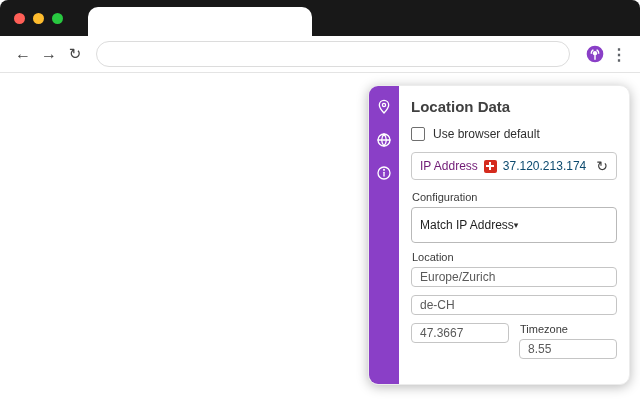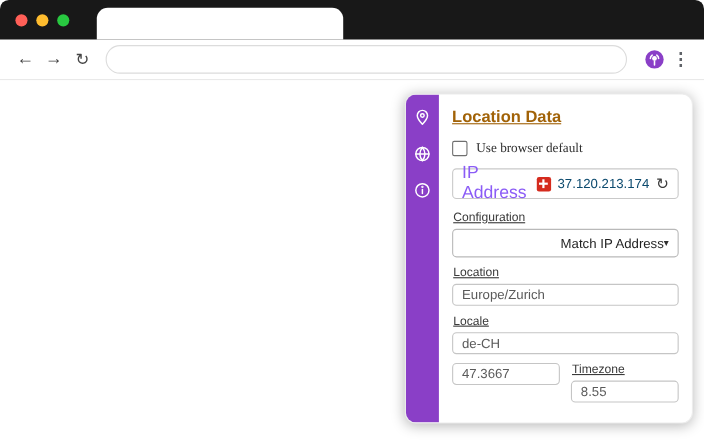--- a/index.html
+++ b/index.html
@@ -41,43 +41,43 @@
            background: #ffffff; border-radius: 10px; overflow: hidden;
            box-shadow: 0 2px 12px rgba(0,0,0,0.28); border: 1px solid #ececec;
            display: flex; }
   .popup-sidebar { width: 30px; background: #8a3fc7; display: flex; flex-direction: column;
                    align-items: center; padding-top: 10px; gap: 11px; flex: none; }
   .side-btn { width: 22px; height: 22px; border: none; background: none; cursor: pointer;
               display: flex; align-items: center; justify-content: center; padding: 0; }
   .side-btn svg { display: block; }
 
   .popup-content { flex: 1; padding: 10px 12px 8px 12px; }
-  .popup-title { font-size: 15px; font-weight: bold; color: #a16207; margin: 2px 0 12px 0; text-decoration: underline; }
+  .popup-title { font-size: 15px; font-weight: bold; color: #404040; margin: 2px 0 12px 0; }
 
-  .check-row { display: flex; align-items: center; gap: 8px; margin-bottom: 11px; font-family: Liberation Serif, serif; }
+  .check-row { display: flex; align-items: center; gap: 8px; margin-bottom: 11px; }
   .checkbox { width: 14px; height: 14px; border: 1.5px solid #6f6f6f; border-radius: 2px;
               background: #fff; cursor: pointer; flex: none; }
   .check-label { font-size: 12px; color: #2f2f2f; }
 
   .ip-box { display: flex; align-items: center; gap: 6px; border: 1px solid #c9c9c9;
             border-radius: 4px; height: 28px; padding: 0 8px; margin-bottom: 11px; }
-  .ip-label { font-size: 16px; color: #8b5cf6; }
+  .ip-label { font-size: 12px; color: #701a75; }
   .flag { width: 13px; height: 13px; background: #d52b1e; border-radius: 2px;
           position: relative; flex: none; }
   .flag::before { content: ""; position: absolute; left: 2.5px; right: 2.5px;
                   top: 5.5px; bottom: 5.5px; background: #fff; }
   .flag::after  { content: ""; position: absolute; top: 2.5px; bottom: 2.5px;
                   left: 5.5px; right: 5.5px; background: #fff; }
   .ip-value { font-size: 12px; color: #0c4a6e; flex: 1; }
   .refresh-btn { border: none; background: none; font-size: 14px; color: #3c3c3c;
                  cursor: pointer; padding: 0; line-height: 1; }
 
-  .field-label { font-size: 11px; color: #3a3a3a; margin: 0 0 4px 1px; text-decoration: underline; }
-  .select-box { display: flex; align-items: center; justify-content: flex-end;
-                border: 1px solid #b9b9b9; border-radius: 4px; height: 26px;
+  .field-label { font-size: 11px; color: #3a3a3a; margin: 0 0 4px 1px; }
+  .select-box { display: flex; align-items: center; justify-content: flex-start;
+                border: 1px solid #b9b9b9; border-radius: 4px; height: 36px;
                 padding: 0 8px; font-size: 12px; color: #1f1f1f; margin-bottom: 8px;
                 cursor: pointer; background: #fff; }
   .caret { font-size: 9px; color: #2f2f2f; }
   .text-input { width: 100%; height: 20px; border: 1px solid #c5c5c5; border-radius: 4px;
                 padding: 0 8px; font-size: 12px; color: #5a5a5a; margin-bottom: 8px;
                 outline: none; background: #fff; }
   .latlong-row { display: flex; gap: 10px; }
   .latlong-col { flex: 1; min-width: 0; }
 </style>
 </head>
@@ -164,21 +164,20 @@
 
     <div class="field-label">Configuration</div>
     <div class="select-box">
       <span>Match IP Address</span>
       <span class="caret">▾</span>
     </div>
 
     <div class="field-label">Location</div>
     <input class="text-input" value="Europe/Zurich" style="">
 
-    <div class="field-label">Locale</div>
     <input class="text-input" value="de-CH" style="">
 
     <div class="latlong-row">
       <div class="latlong-col">
         <input class="text-input" value="47.3667" style="">
       </div>
       <div class="latlong-col">
         <div class="field-label">Timezone</div>
         <input class="text-input" value="8.55" style="">
       </div>

